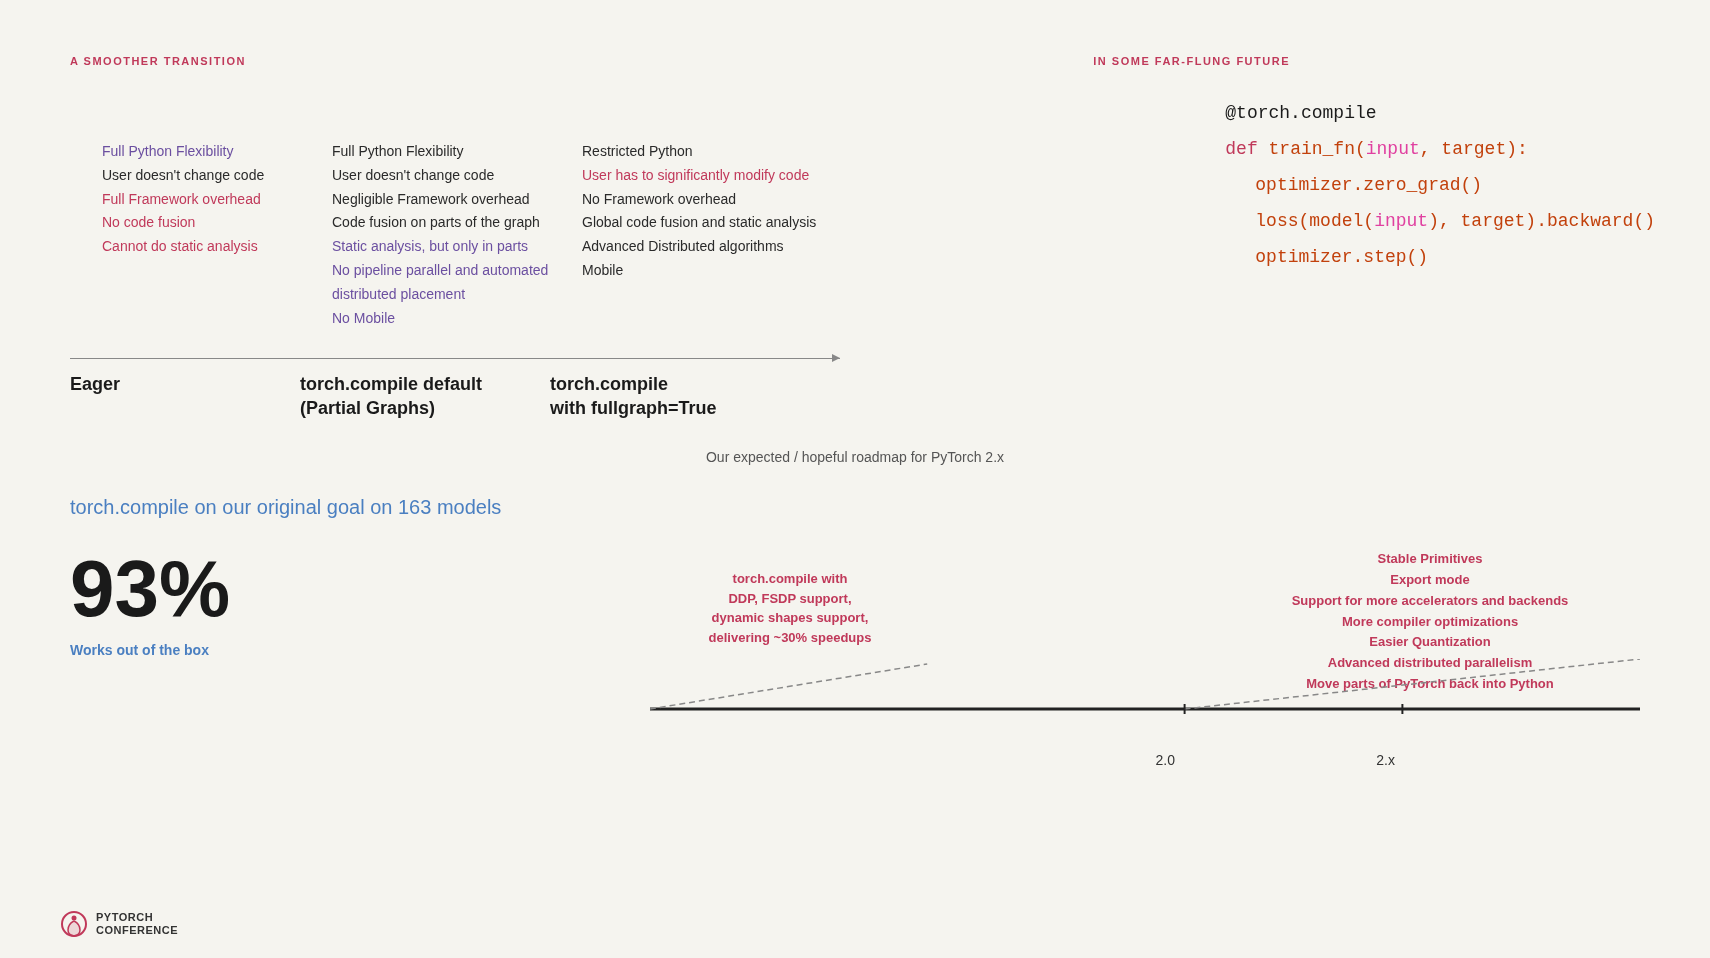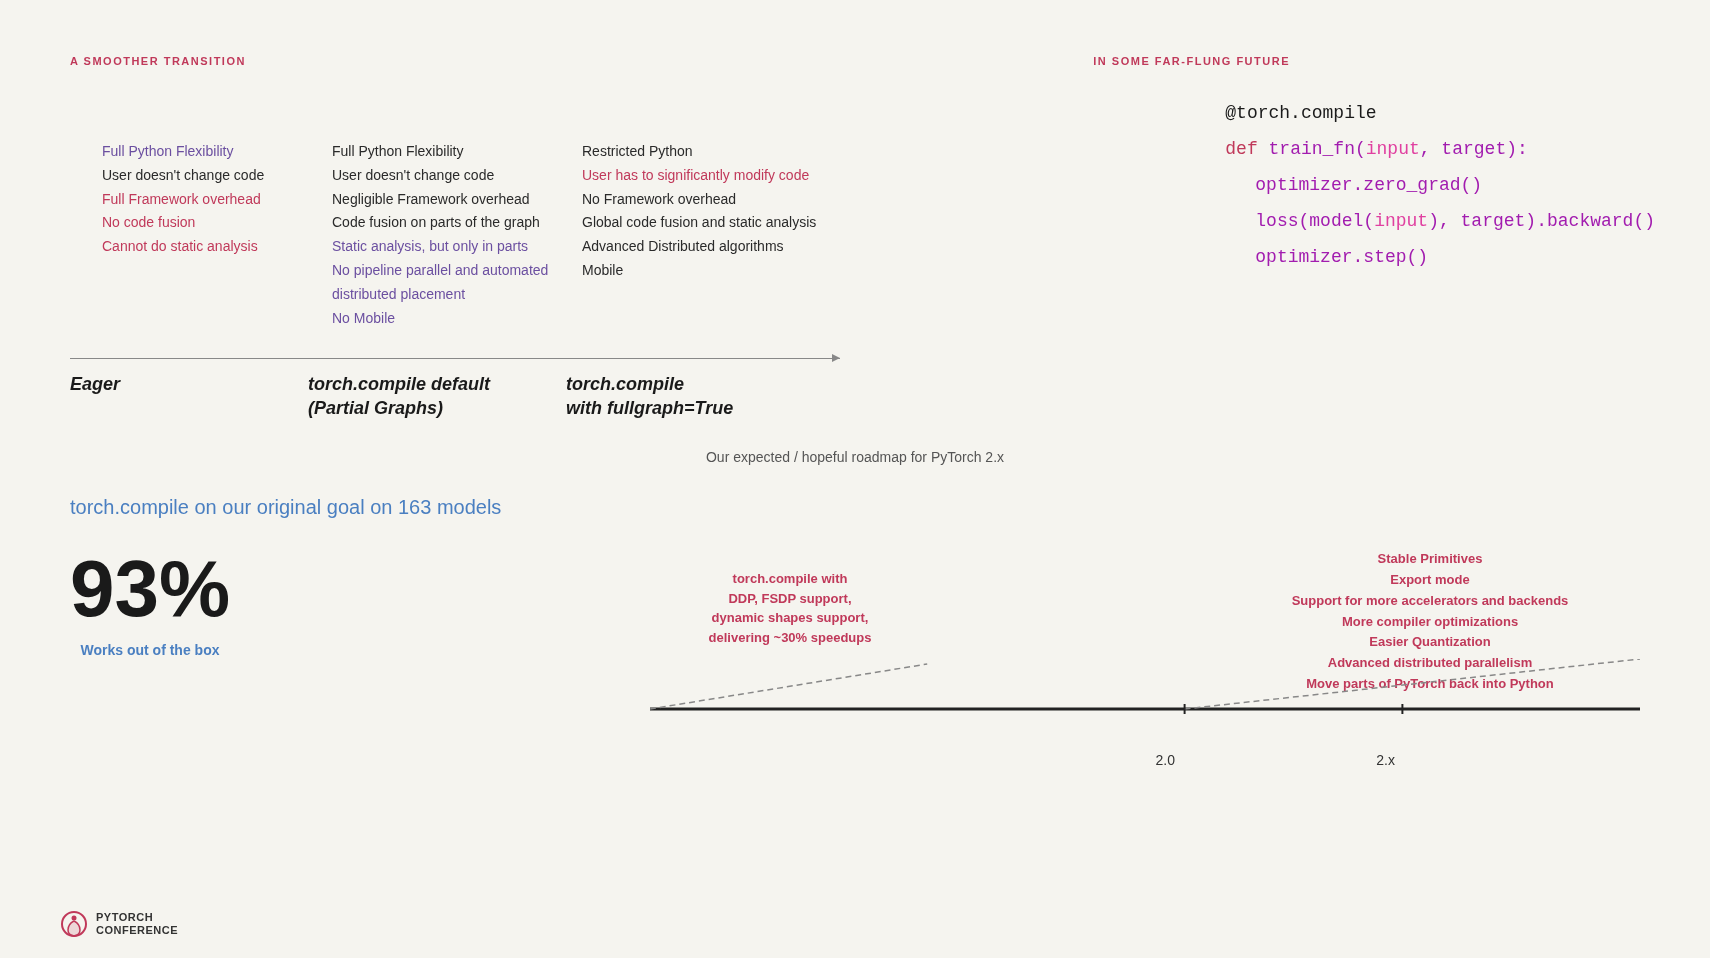--- a/index.html
+++ b/index.html
@@ -83,22 +83,21 @@
       height: 0;
       border-top: 4px solid transparent;
       border-bottom: 4px solid transparent;
       border-left: 8px solid #888;
     }
 
     
     .col-headers {
       display: flex;
       padding: 14px 70px 0 70px;
-      gap: 8px;
-      font-style: italic;
+      gap: 0;
     }
     .col-header {
       font-size: 18px;
       font-weight: 700;
       color: #1a1a1a;
       line-height: 1.3;
     }
     .col-header-eager { width: 230px; }
     .col-header-compile-default { width: 250px; }
     .col-header-compile-full { width: 250px; }
@@ -108,21 +107,21 @@
       position: absolute;
       top: 95px;
       right: 55px;
       background: transparent;
       font-family: 'Courier New', monospace;
       font-size: 18px;
       line-height: 2;
     }
     .code-decorator { color: #1a1a1a; }
     .code-keyword { color: #c0395a; }
-    .code-normal { color: #a21caf; }
+    .code-normal { color: #c2410c; }
     .code-param { color: #e040a0; }
     .code-indent1 { padding-left: 30px; }
 
     
     .roadmap-note {
       text-align: center;
       font-size: 14px;
       color: #555;
       margin-top: 10px;
       padding: 10px 0;
@@ -148,21 +147,20 @@
 
     .stats-area {
       width: 580px;
       flex-shrink: 0;
       display: flex;
       gap: 60px;
       align-items: flex-start;
     }
 
     .stat-block {
-      text-align: center;
     }
     .stat-number {
       font-size: 80px;
       font-weight: 700;
       color: #1a1a1a;
       line-height: 1;
     }
     .stat-label {
       font-size: 14px;
       font-weight: 600;

